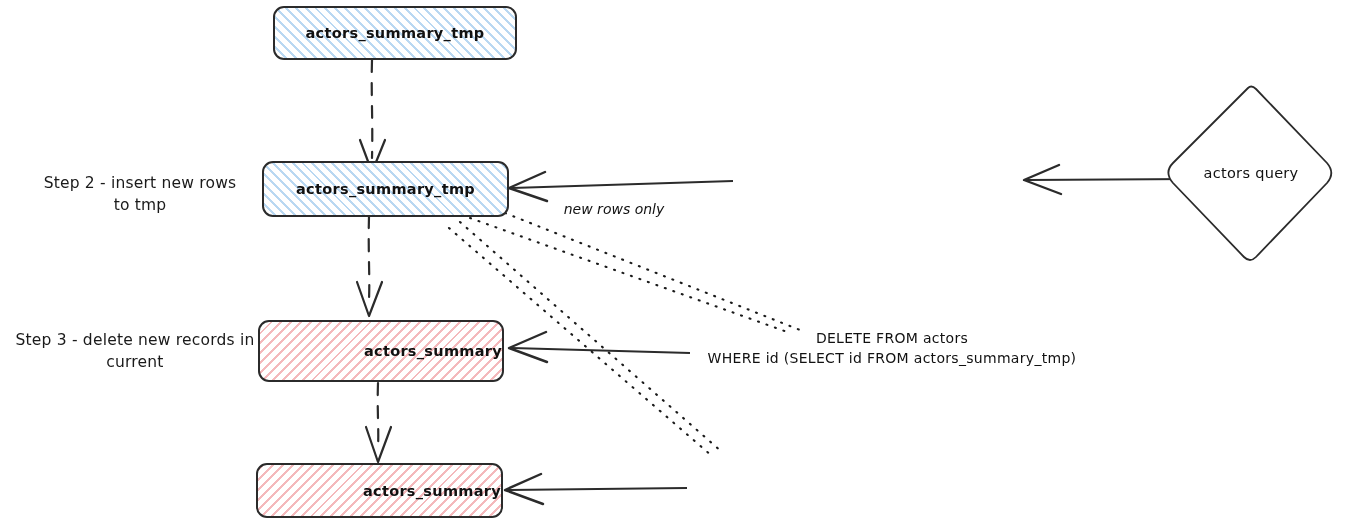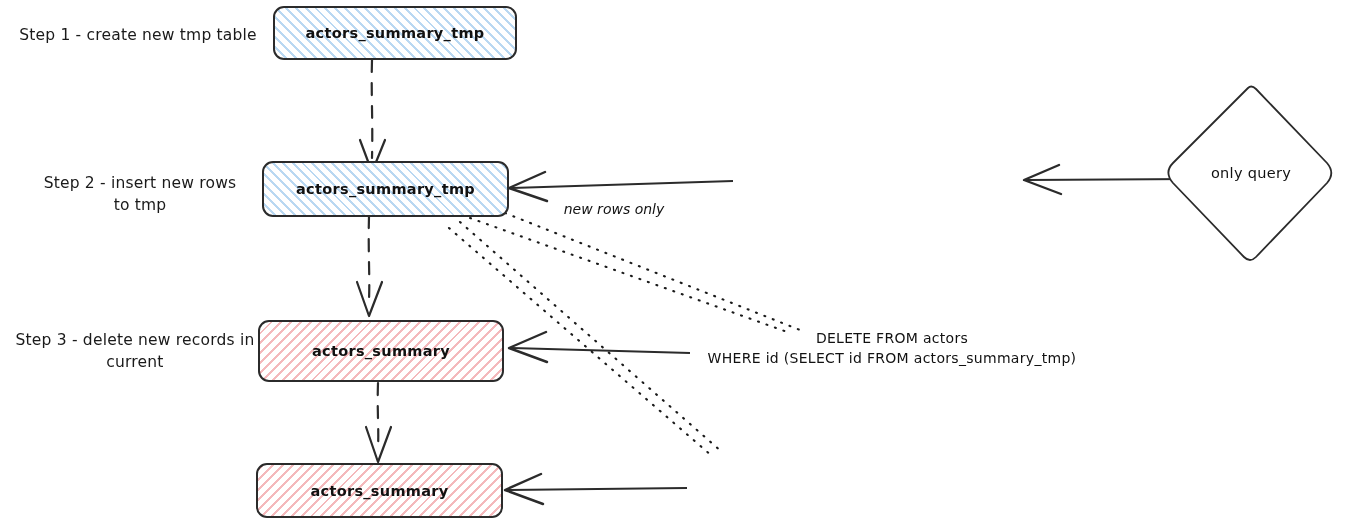--- a/index.html
+++ b/index.html
@@ -58,20 +58,21 @@
        45deg,
        #b9d8f2 0px, #b9d8f2 2px,
        #ffffff 2px, #ffffff 7px);
   }
   .node.red {
     background-color: #ffffff;
     background-image: repeating-linear-gradient(
       -45deg,
        #f4b9bc 0px, #f4b9bc 2px,
        #ffffff 2px, #ffffff 7px);
+    justify-content: flex-end;
   }
   
   .diamond-wrap {
     position: absolute;
   }
   .diamond-label {
     position: absolute;
     font-family: "DejaVu Sans", sans-serif;
     font-size: 14.5px;
     color: #111111;
@@ -155,21 +156,20 @@
     </g>
 
     <g>
       <path d="M1248,88 C1250,86 1253,86 1256,89
                L1327,163 C1333,170 1333,176 1327,183
                L1256,257 C1252,261 1248,261 1244,257
                L1173,183 C1167,176 1167,169 1173,163 Z" fill="#ffffff" stroke="#2b2b2b" stroke-width="1.8" stroke-linejoin="round"></path>
     </g>
   </svg>
 
-  <div class="step-label" style="left:10px; top:24px; width:256px;">Step 1 - create new tmp table</div>
 
   <div class="step-label" style="left:20px; top:172px; width:240px;">Step 2 - insert new rows
 to tmp</div>
 
   <div class="step-label" style="left:6px; top:329px; width:258px;">Step 3 - delete new records in
 current</div>
 
 
   <div class="node blue" style="left:273px; top:6px; width:244px; height:54px;">
     <span class="node-label">actors_summary_tmp</span>
@@ -181,21 +181,21 @@
 
   <div class="node red" style="left:258px; top:320px; width:246px; height:62px;">
     <span class="node-label">actors_summary</span>
   </div>
 
   <div class="node red" style="left:256px; top:463px; width:247px; height:55px;">
     <span class="node-label">actors_summary</span>
   </div>
 
   <div class="diamond-wrap" style="left:1168px; top:165px; width:166px;">
-    <div class="diamond-label">only query</div>
+    <div class="diamond-label">actors query</div>
   </div>
 
   <div class="annot small" style="left:546px; top:200px; width:136px;font-style:italic;">new rows only</div>
 
 
   <div class="annot mono-ish" style="left:684px; top:329px; width:416px;">DELETE FROM actors
 WHERE id (SELECT id FROM actors_summary_tmp)</div>
 
 
 </div>

